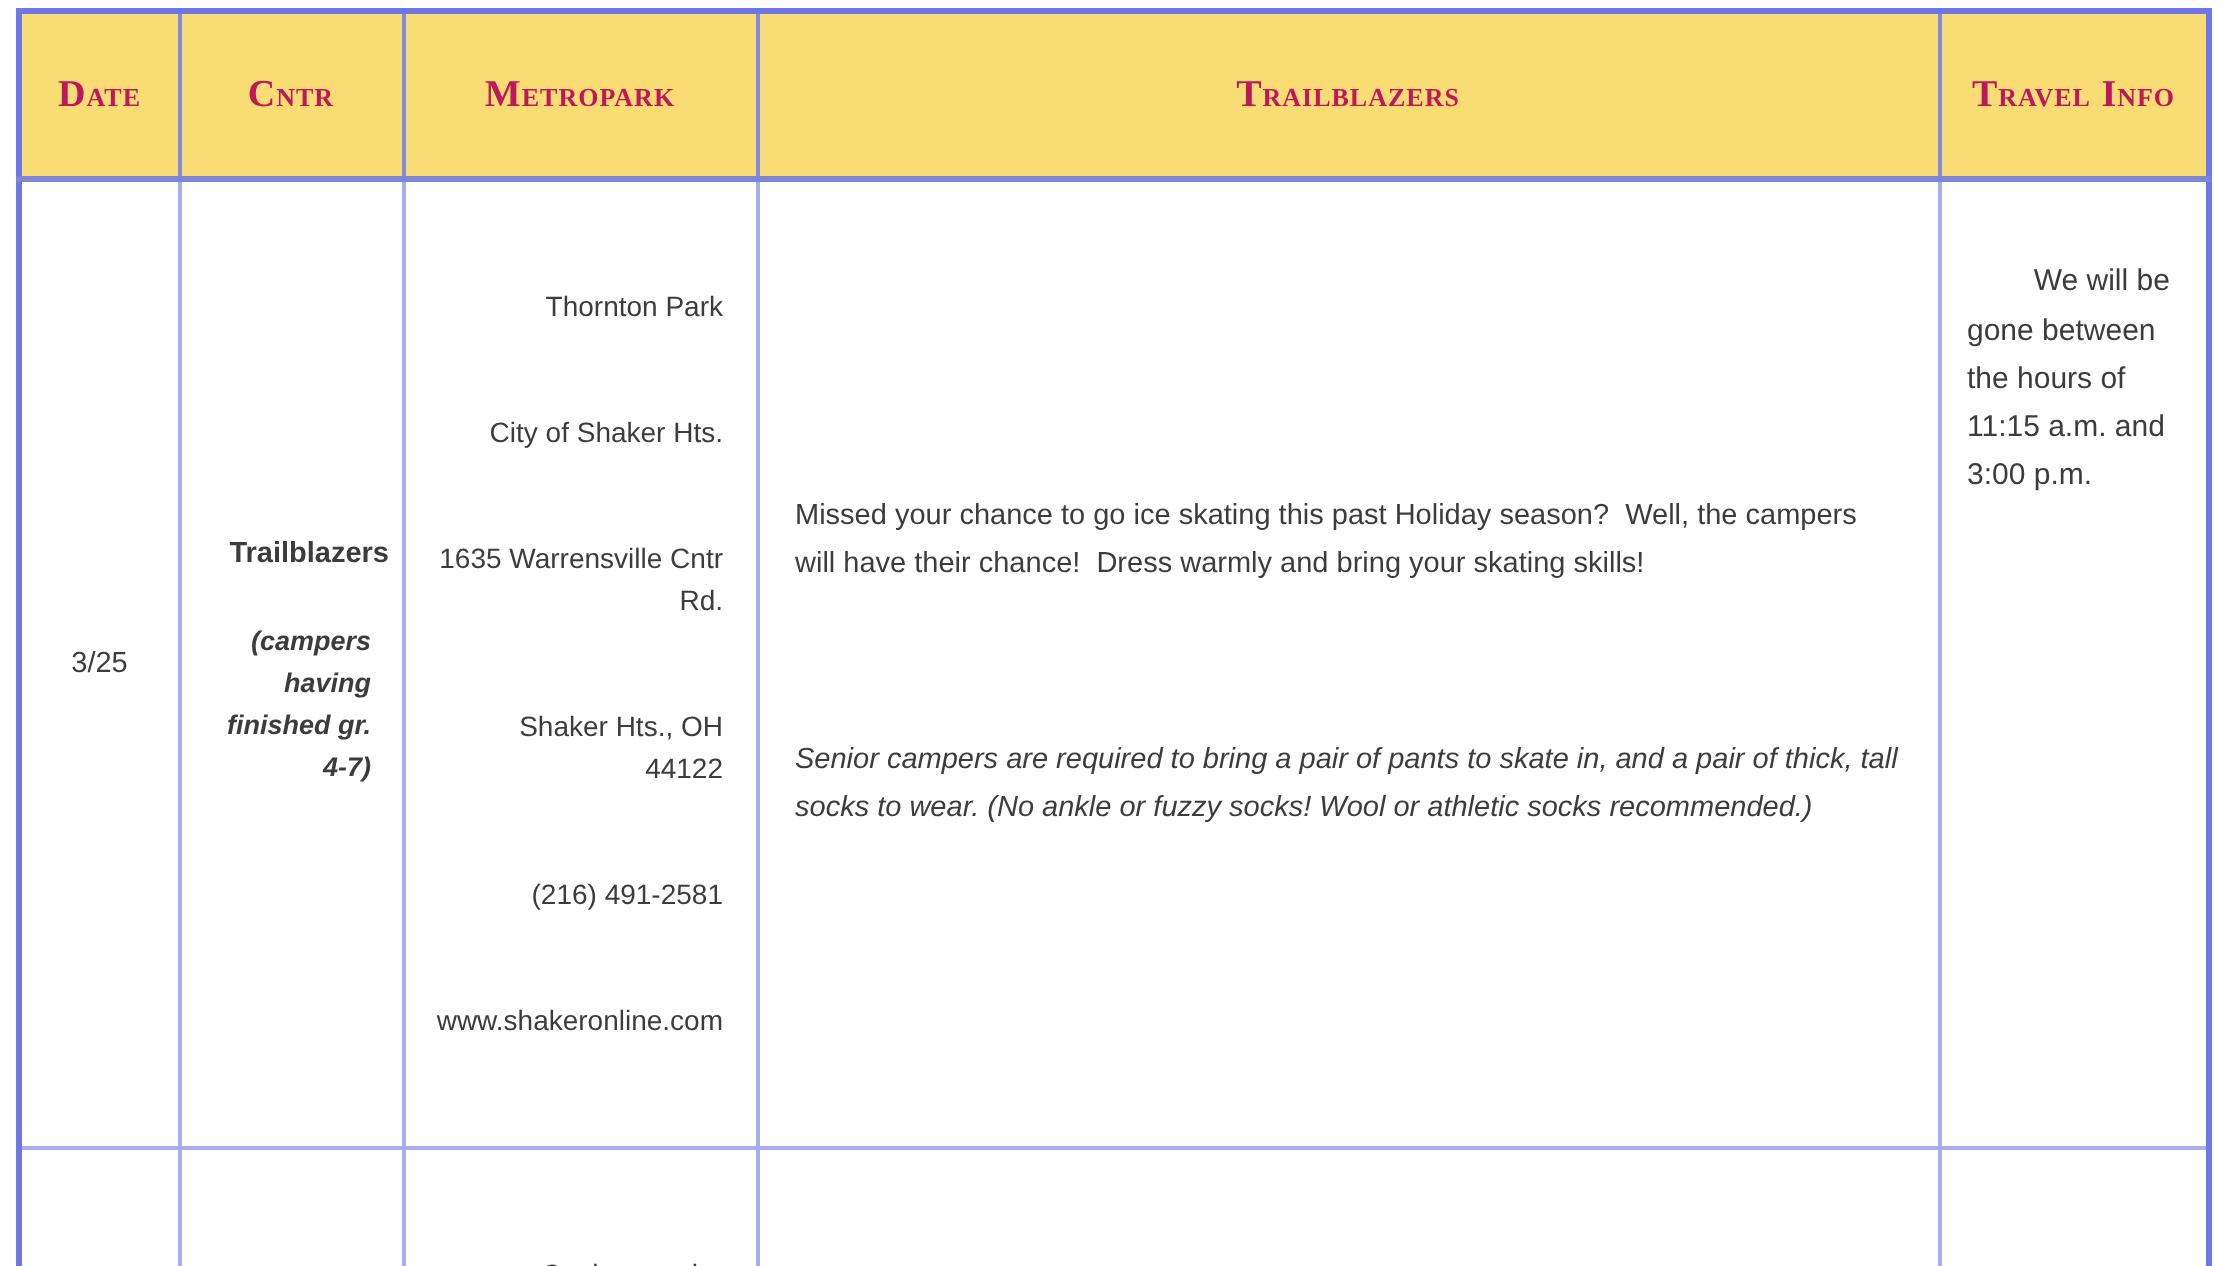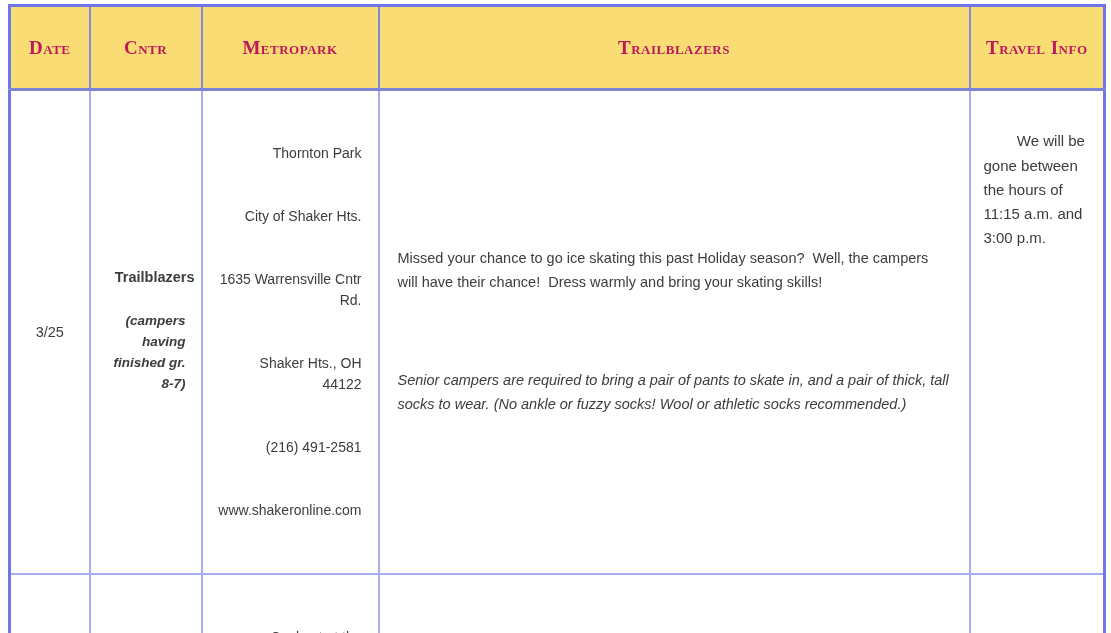--- a/index.html
+++ b/index.html
@@ -109,21 +109,21 @@
       <th>Trailblazers</th>
       <th>Travel Info</th>
     </tr>
   </thead>
   <tbody>
 
     <tr class="r1">
       <td class="date-cell">3/25</td>
       <td class="group-cell">
         <div class="group-name">Trailblazers</div>
-        <div class="group-note">(campers having finished gr. 8-7)</div>
+        <div class="group-note">(campers having finished gr. 4-7)</div>
       </td>
       <td class="loc-cell">
         <div>Thornton Park</div>
         <div>City of Shaker Hts.</div>
         <div>1635 Warrensville Cntr Rd.</div>
         <div>Shaker Hts., OH  44122</div>
         <div>(216) 491-2581</div>
         <div>www.shakeronline.com</div>
       </td>
       <td class="desc-cell">

